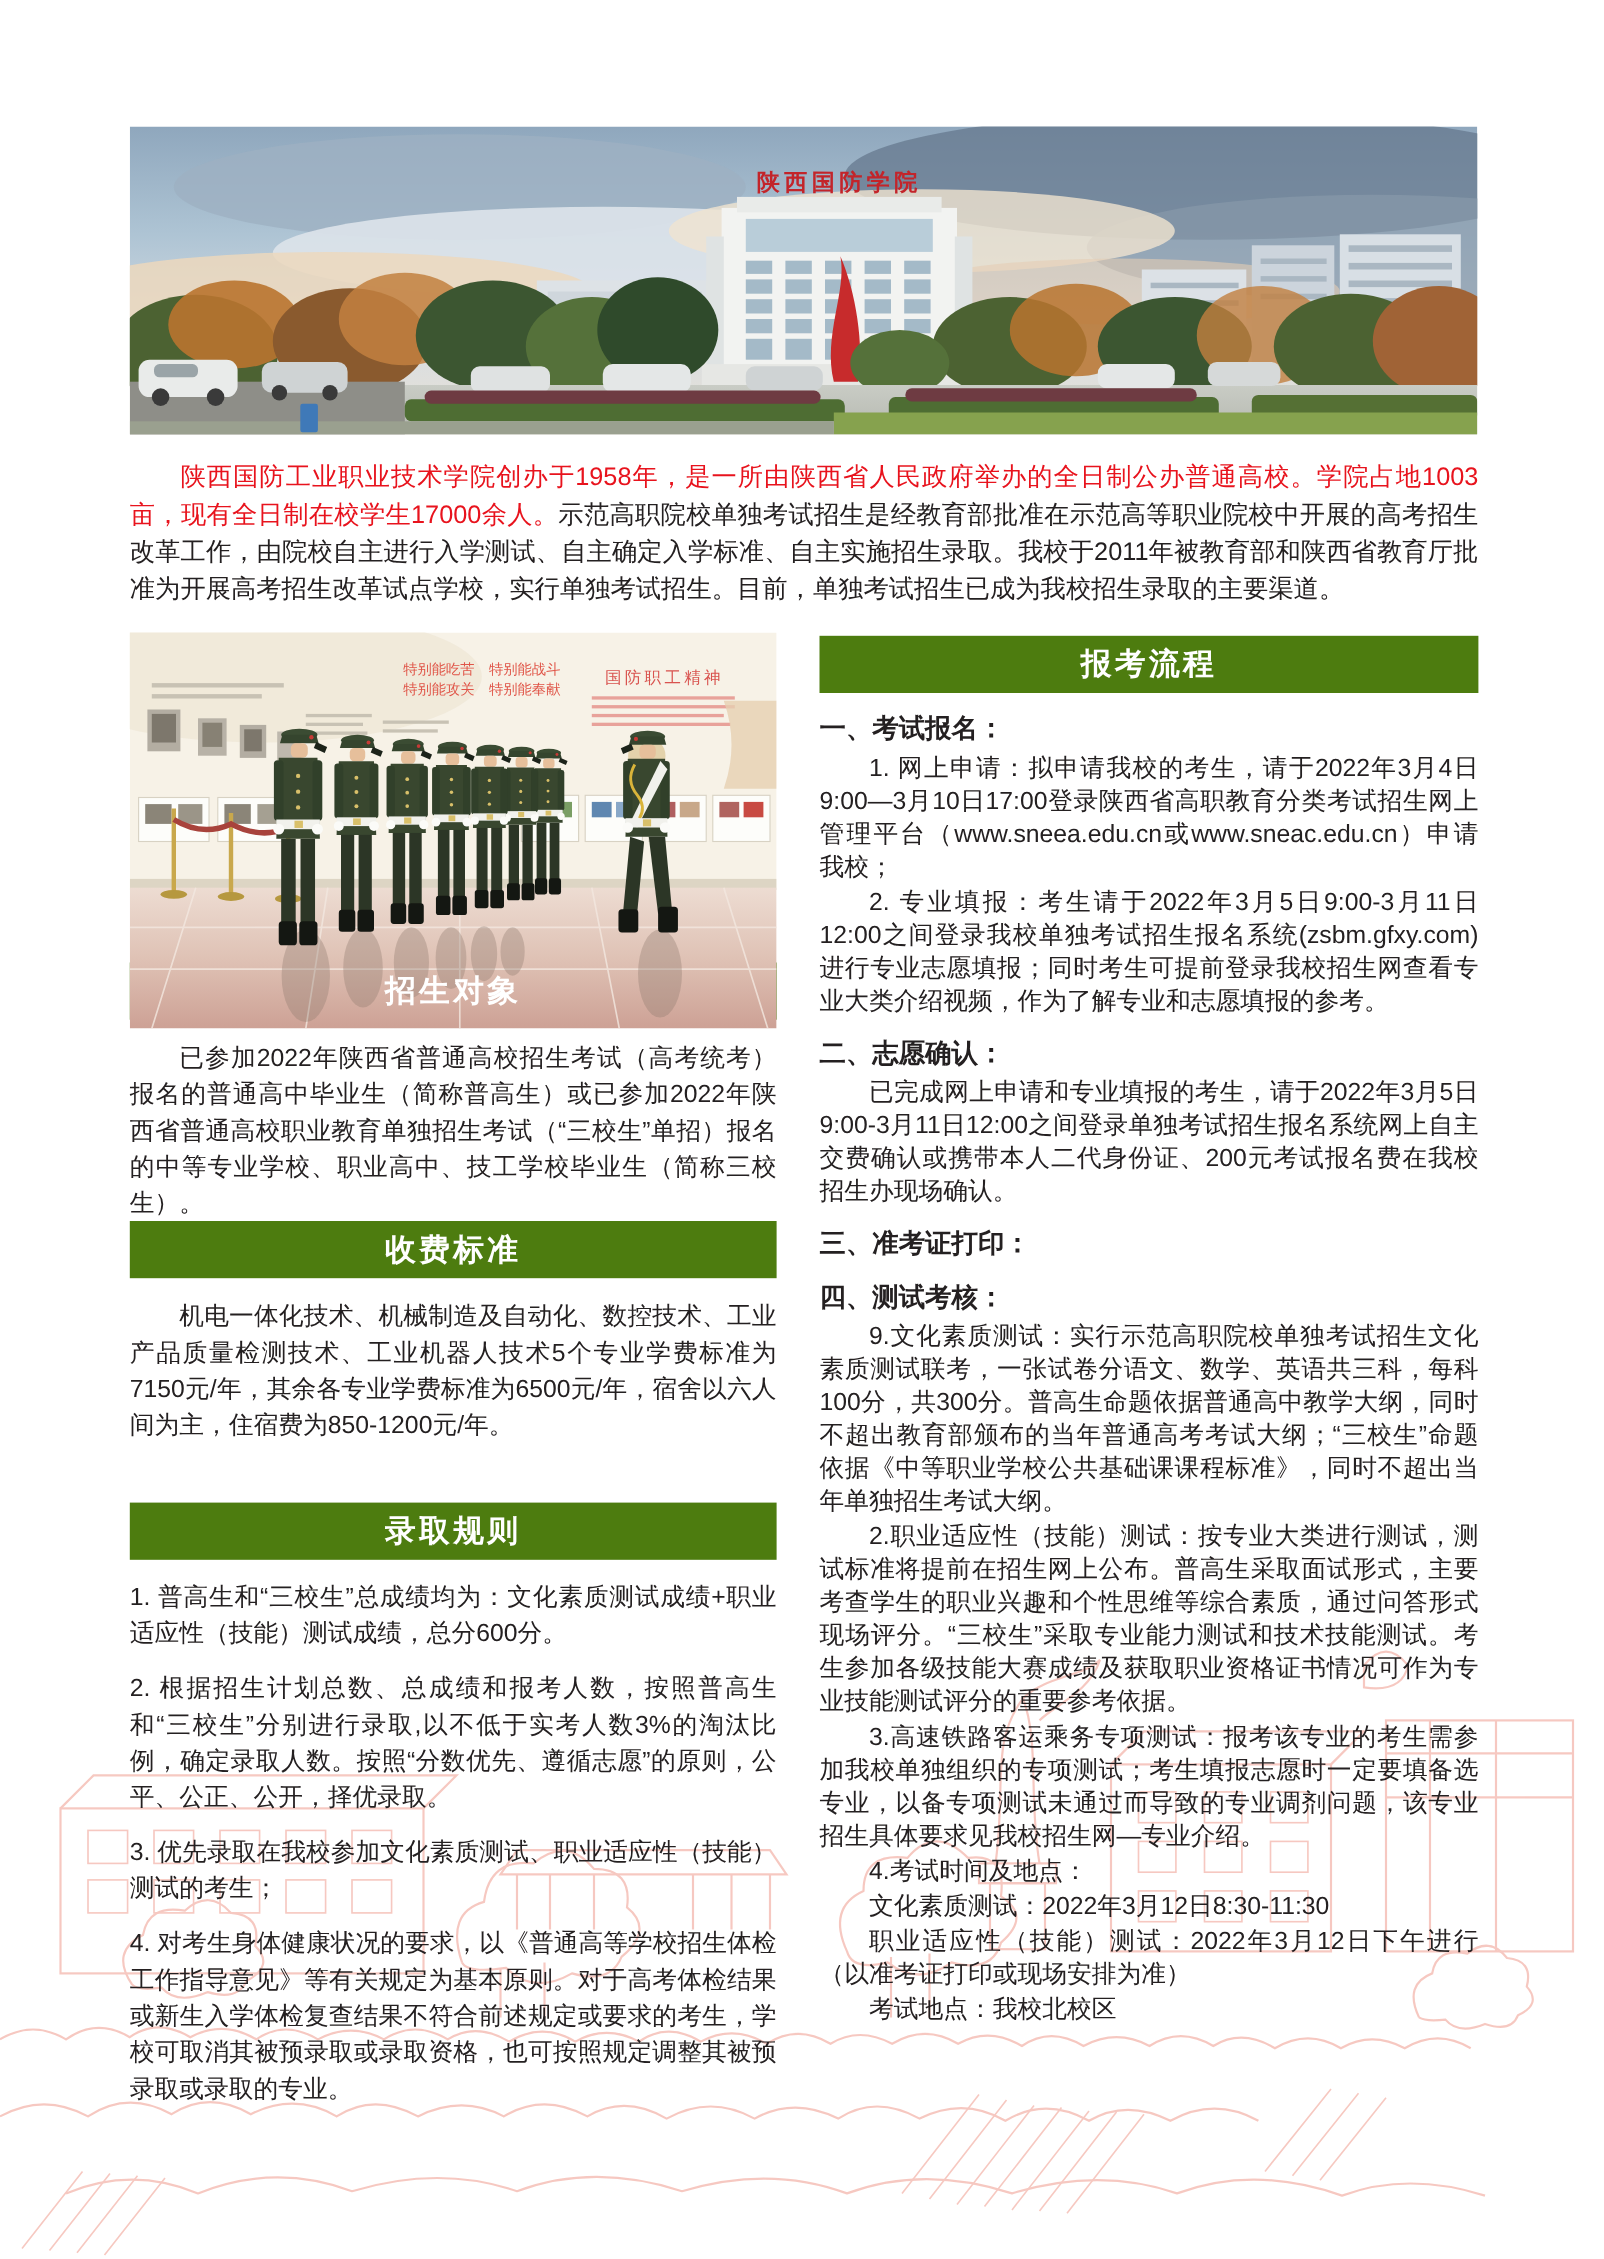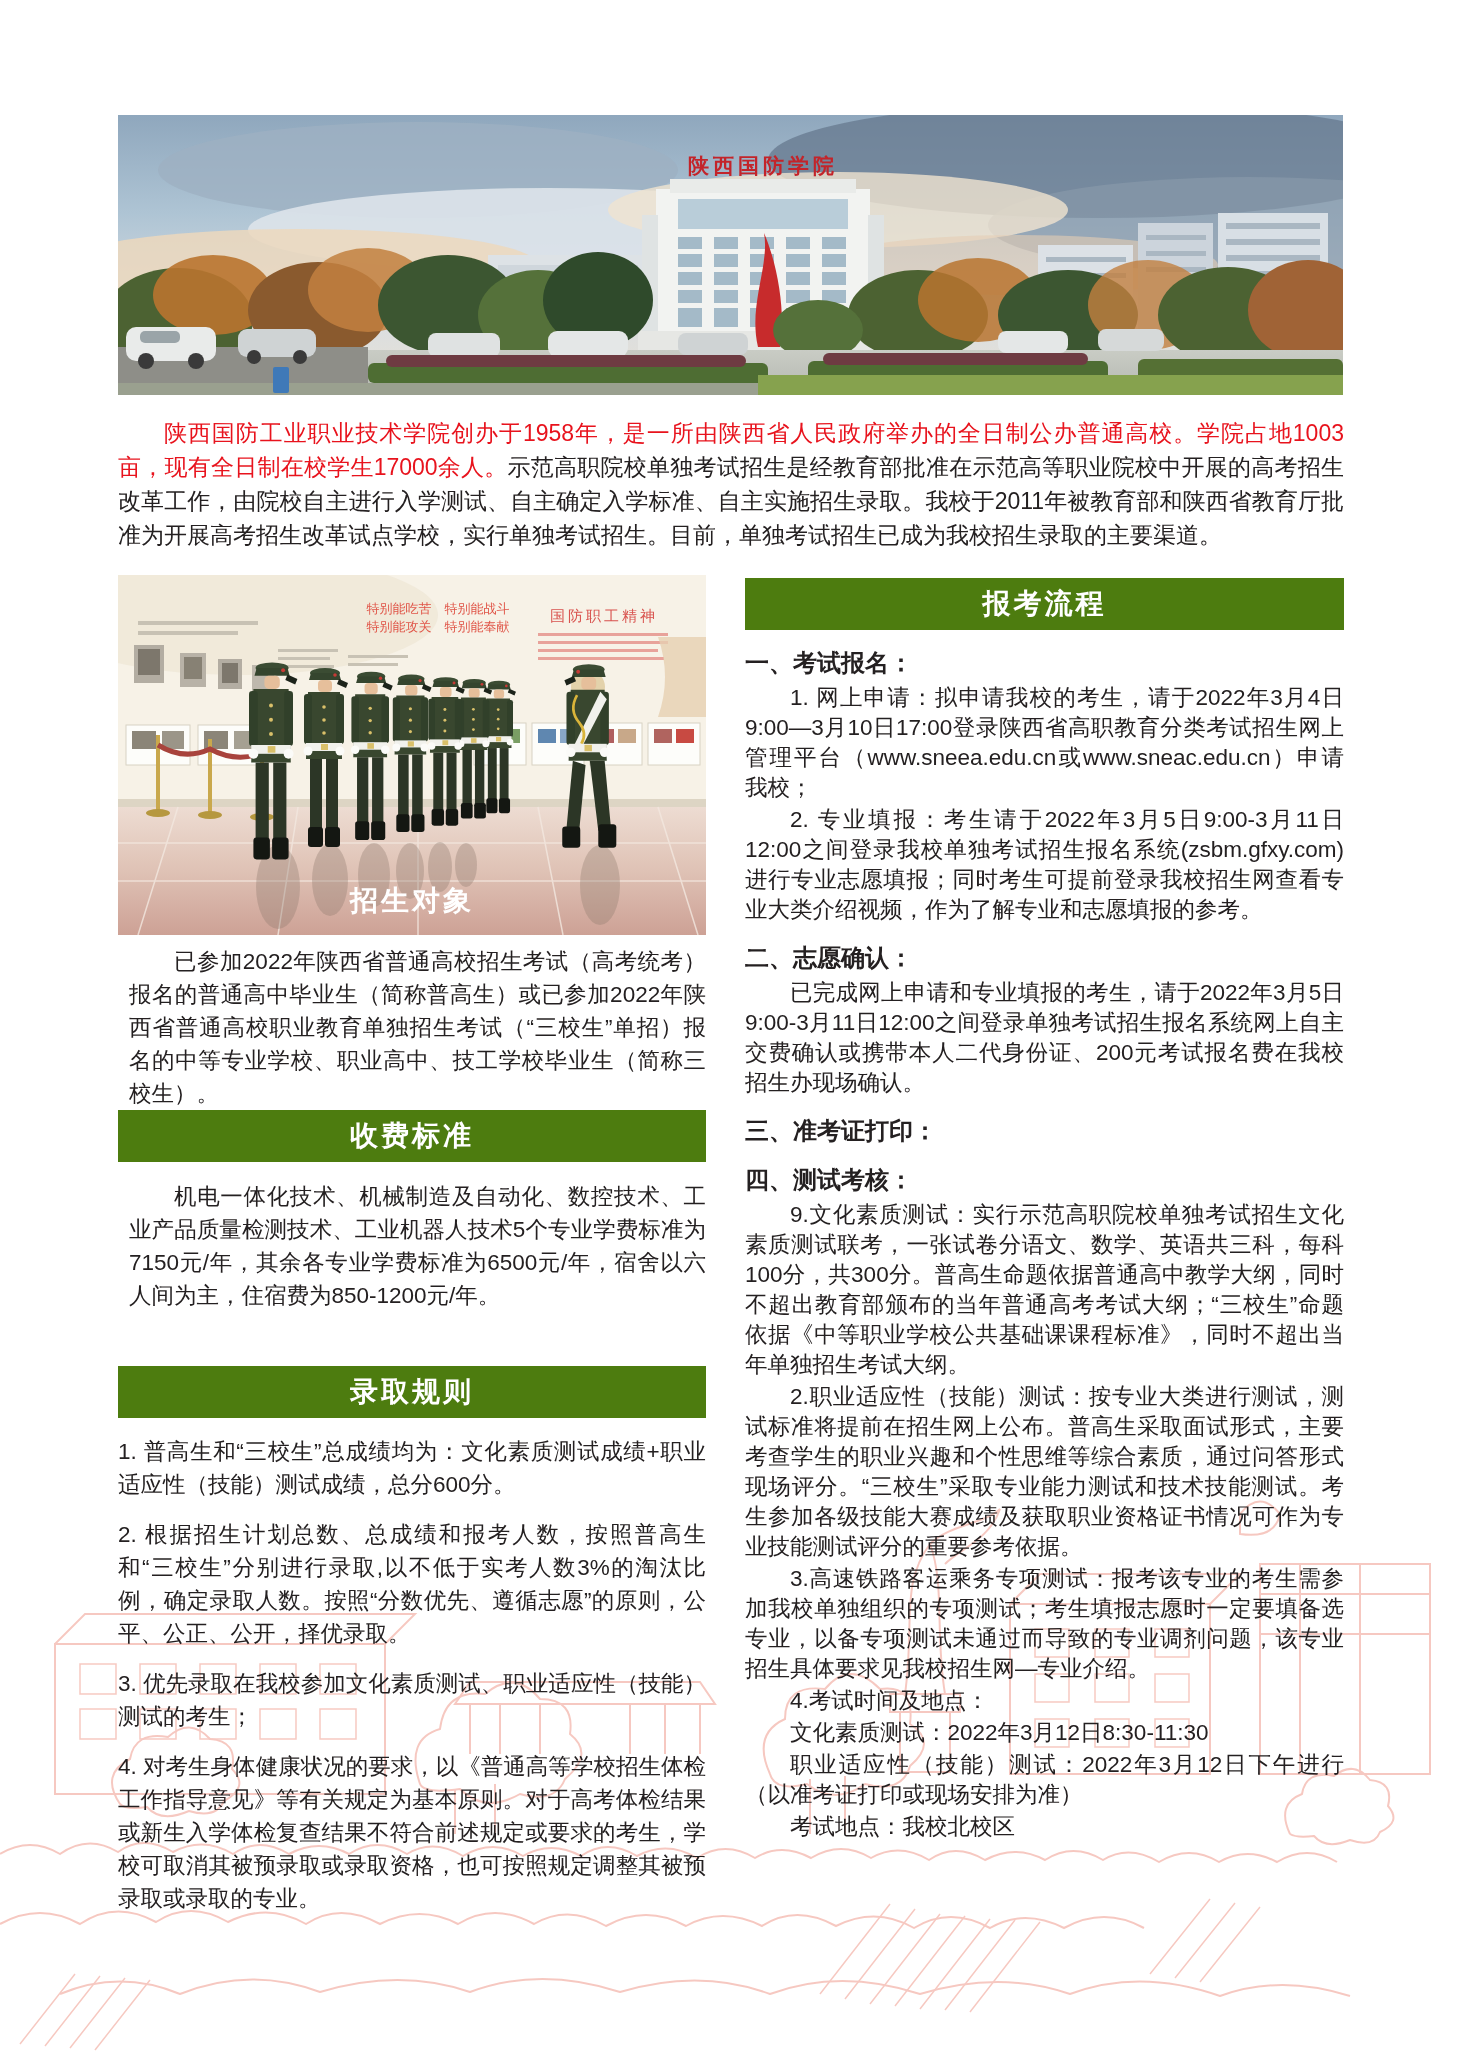--- a/index.html
+++ b/index.html
@@ -18,21 +18,21 @@
   .col-right{position:absolute;left:745px;top:578px;width:599px;z-index:1;}
   .hall-photo{width:588px;height:272px;}
   .bar{
     background:#4d7c0f;color:#fff;height:52px;display:flex;align-items:center;justify-content:center;
     font-size:28px;font-weight:bold;letter-spacing:3px;
   }
   .bar.mt1{margin-top:28px;}
   .bar.mt2{}
   .bar.mt3{margin-top:54px;}
   .col-left p.body{font-size:22.5px;line-height:33px;text-align:justify;margin:18px 0 0 0;}
-  .col-left p.indent{text-indent:2em;margin-left:11px;}
+  .col-left p.indent{text-indent:2em;}
   .col-left p.rule{text-indent:0;margin-top:17px;}
   .col-right .bar{margin-top:0;}
   .col-right h3{font-size:24px;line-height:32px;font-weight:bold;margin:17px 0 4px 0;color:#242021;}
   .col-right p.body{font-size:22.5px;line-height:30px;text-align:justify;text-indent:2em;margin:2px 0 0 0;}
   .col-right p.noj{text-align:left;}
 </style>
 </head>
 <body>
 
 <div class="page">

